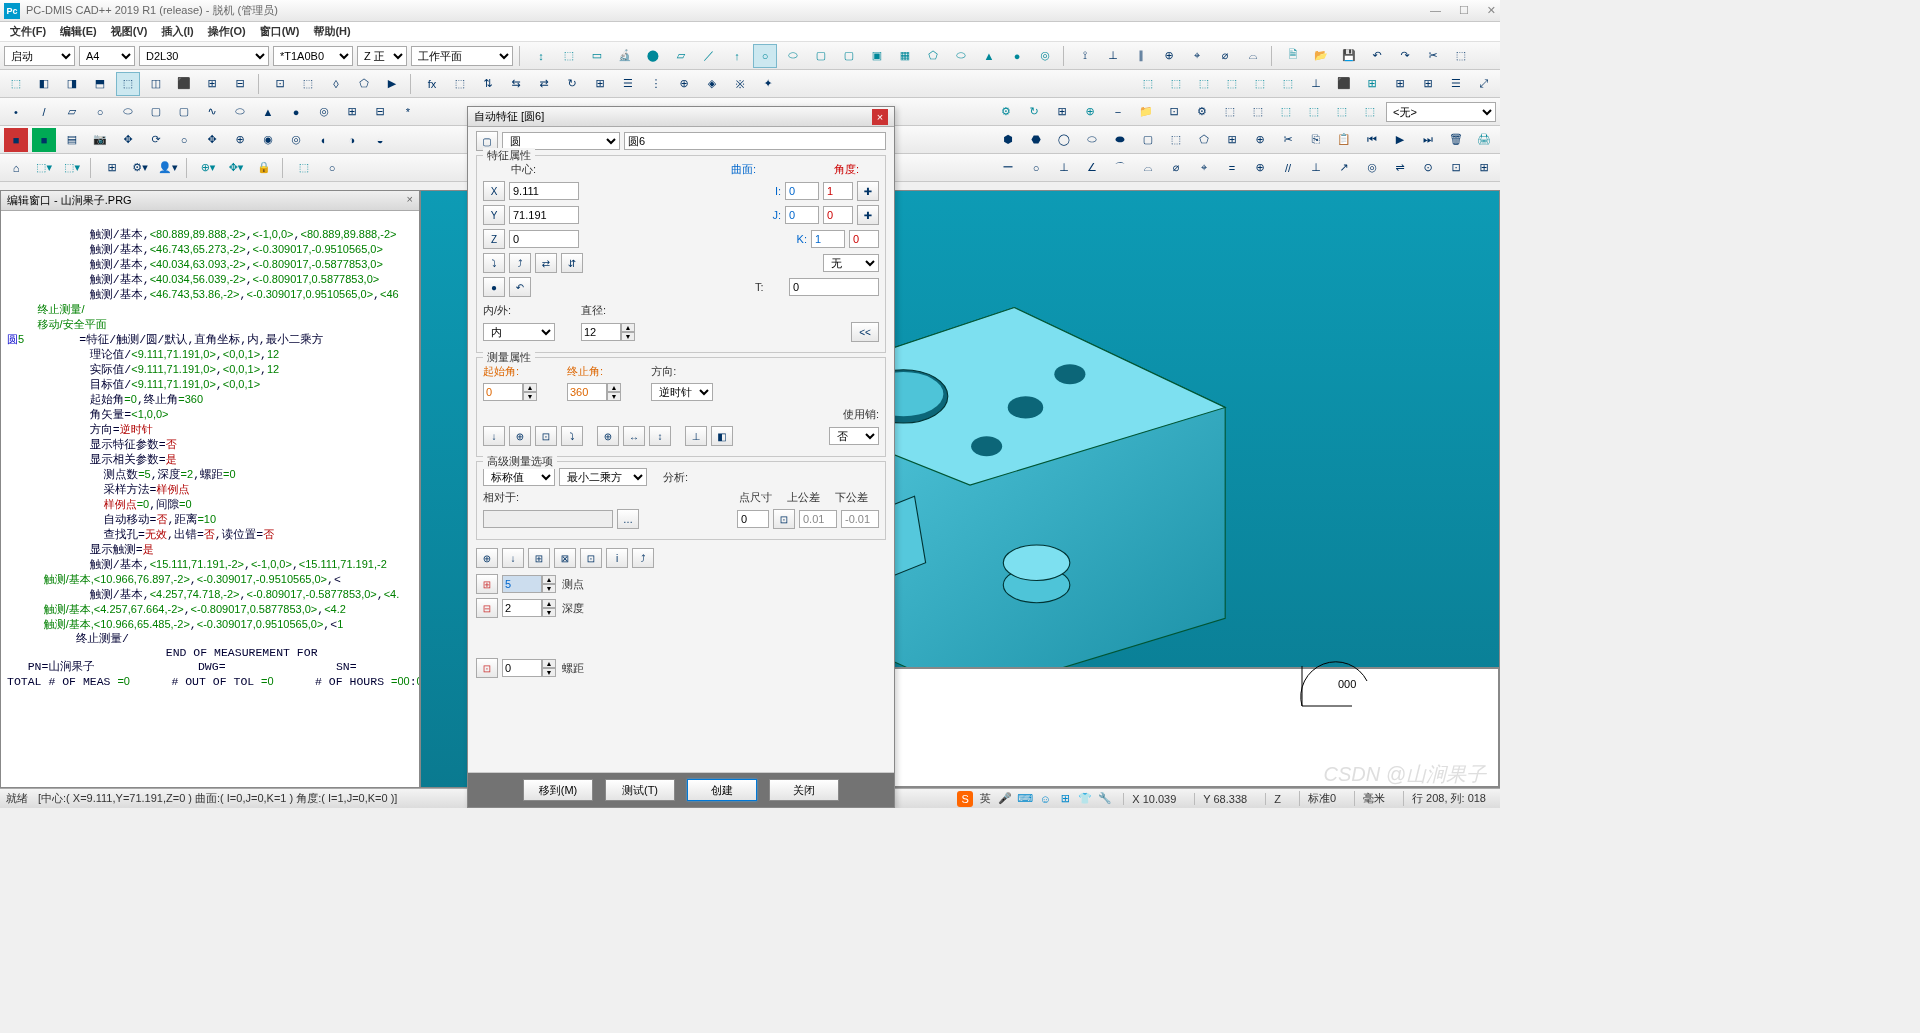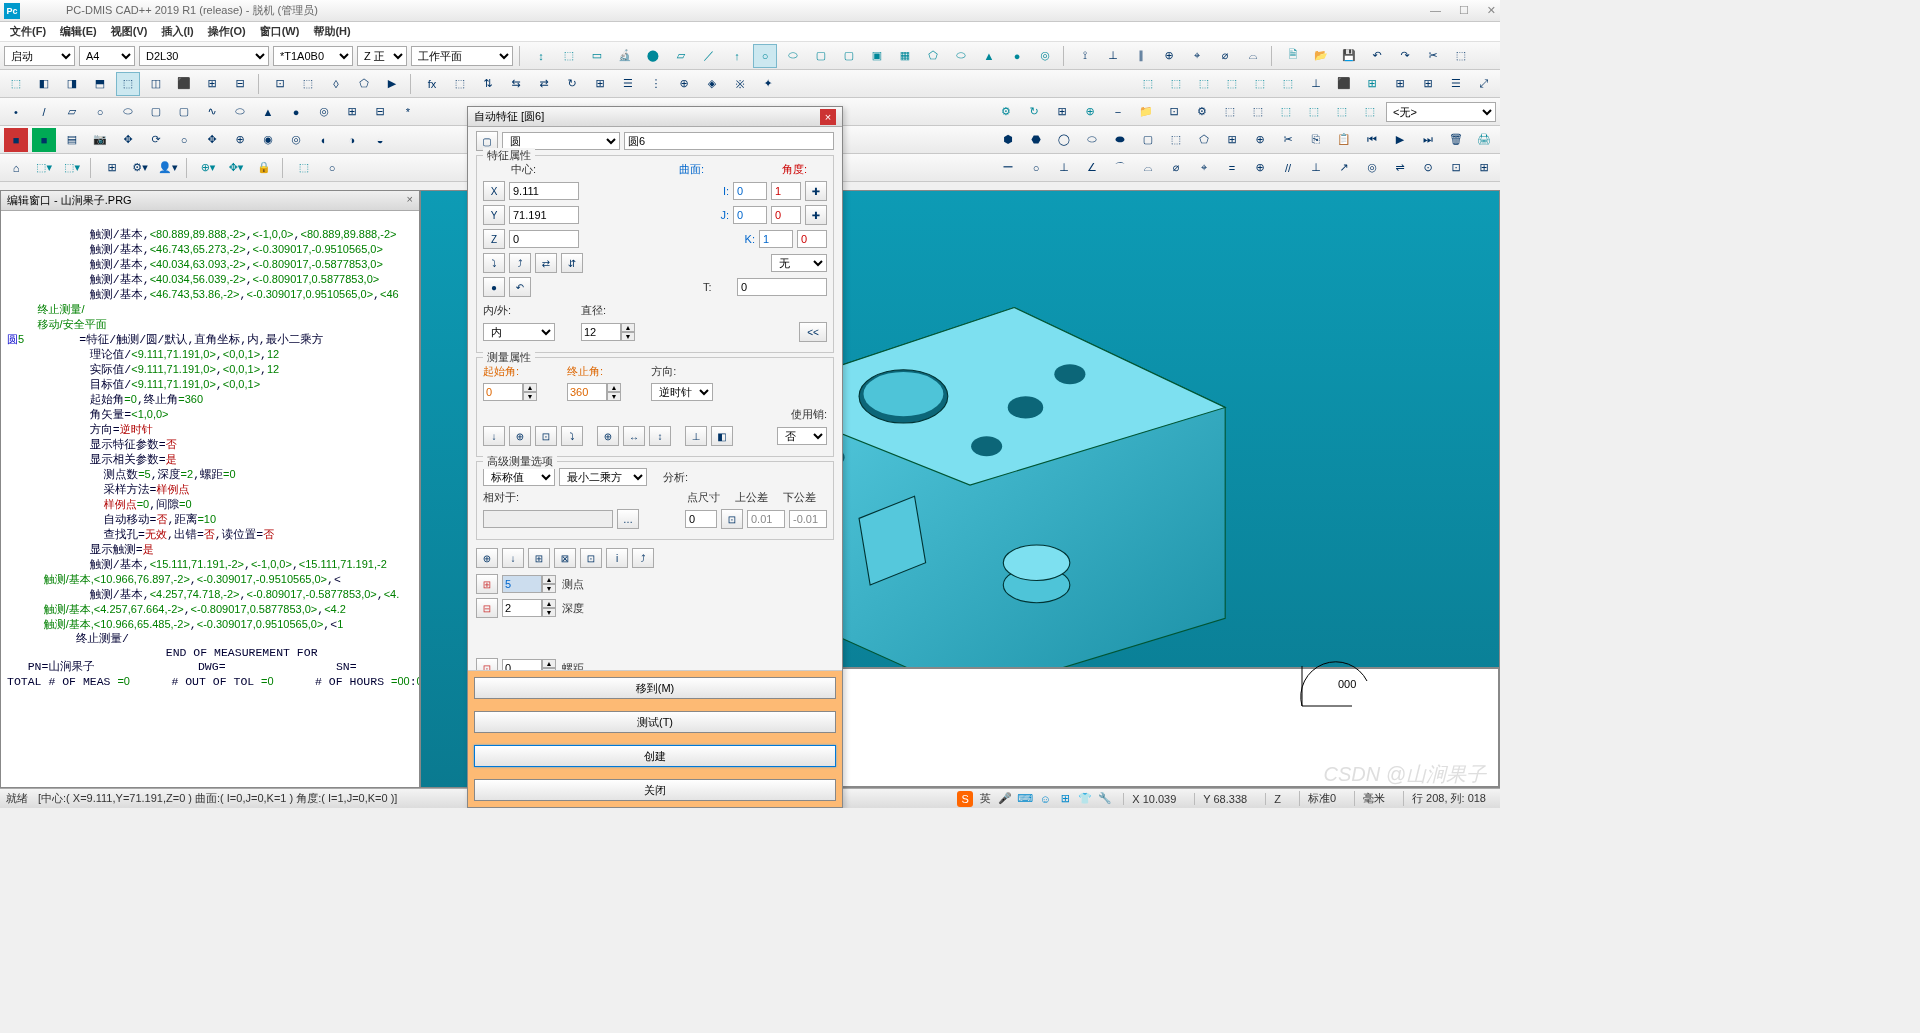--- a/index.html
+++ b/index.html
@@ -1,55 +1,55 @@
 <!DOCTYPE html>
 <html><head>
 <meta charset="utf-8">
 <style>
 * { margin:0; padding:0; box-sizing:border-box; font-family:"Microsoft YaHei","Segoe UI",Tahoma,sans-serif; font-size:11px; }
 body { background:#f0f0f0; width:1500px; height:808px; overflow:hidden; position:relative; }
-.titlebar { height:22px; background:linear-gradient(#fdfdfd,#e8e8e8); display:flex; align-items:center; padding:0 4px; border-bottom:1px solid #c8c8c8;gap:40px; }
+.titlebar { height:22px; background:linear-gradient(#fdfdfd,#e8e8e8); display:flex; align-items:center; padding:0 4px; border-bottom:1px solid #c8c8c8; }
 .titlebar .app-icon { width:16px; height:16px; background:#0099cc; color:#fff; font-size:9px; display:flex; align-items:center; justify-content:center; font-weight:bold; margin-right:6px; }
 .titlebar .title-text { color:#666; }
 .titlebar .win-controls { margin-left:auto; display:flex; gap:18px; color:#888; font-size:14px; }
 .menubar { height:20px; background:#fff; display:flex; align-items:center; padding:0 4px; gap:2px; border-bottom:1px solid #e0e0e0;font-weight:bold; }
 .menubar span { padding:2px 6px; color:#333; }
 .toolbar-row { height:28px; background:linear-gradient(#fafafa,#eaeaea); border-bottom:1px solid #c8c8c8; display:flex; align-items:center; padding:0 4px; gap:4px; overflow:hidden; }
 .tb-sel { border:1px solid #aaa; background:#fff; padding:1px 2px; height:20px; }
 .tb-btn { width:24px; height:24px; display:flex; align-items:center; justify-content:center; color:#036; cursor:pointer; }
 .tb-btn.teal { color:#008899; }
 .tb-btn.on { background:#cce8f0; border:1px solid #7ab8cc; }
 .tb-sep { width:4px; height:20px; border-left:1px solid #bbb; margin:0 2px; }
 .main-area { position:absolute; top:190px; left:0; right:0; bottom:20px; display:flex; }
 .edit-panel { width:420px; background:#fff; border:1px solid #888; display:flex; flex-direction:column; }
 .panel-title { background:linear-gradient(#f0f0f0,#d8d8d8); padding:2px 6px; border-bottom:1px solid #aaa; display:flex; }
 .panel-title .x { margin-left:auto; color:#666; cursor:pointer; }
 .code-body { flex:1; overflow:auto; padding:16px 6px; font-family:"SimSun","Courier New",monospace; font-size:11.5px; line-height:14px; white-space:pre; color:#003; }
 .code-body .kw { color:#b00000; }
 .code-body .num { color:#008000; }
 .code-body .fn { color:#0000cc; }
-.dialog { position:absolute; top:106px; left:467px; width:376px; bottom:0; background:#f4f4f4; border:1px solid #888; box-shadow:2px 2px 6px rgba(0,0,0,.2); z-index:10; display:flex; flex-direction:column; }
+.dialog { position:absolute; top:106px; left:467px; width:428px; bottom:0; background:#f4f4f4; border:1px solid #888; box-shadow:2px 2px 6px rgba(0,0,0,.2); z-index:10; display:flex; flex-direction:column; }
 .dlg-title { height:20px; background:linear-gradient(#f8f8f8,#ddd); display:flex; align-items:center; padding:0 6px; border-bottom:1px solid #aaa; }
 .dlg-title .x { margin-left:auto; width:16px; height:16px; background:#c33; color:#fff; display:flex; align-items:center; justify-content:center; cursor:pointer; }
 .dlg-body { flex:1; overflow:auto; padding:4px 8px; }
 .dlg-row { display:flex; align-items:center; gap:4px; margin-bottom:4px; }
 .grp { border:1px solid #c8c8c8; margin:4px 0; padding:6px; position:relative; }
 .grp-title { position:absolute; top:-8px; left:6px; background:#f4f4f4; padding:0 4px; color:#333; }
 .lbl { color:#333; min-width:30px; }
 .lbl-blue { color:#06c; }
 .lbl-red { color:#c00;margin-left:40px; }
 .lbl-orange { color:#d60; }
 .inp { border:1px solid #aaa; background:#fff; padding:1px 3px; height:18px; }
 .inp-md { width:70px; }
 .spin { width:56px; display:flex; }
 .spin input { width:40px; border:1px solid #aaa; height:18px; padding:1px 2px; }
 .spin .ud { width:14px; display:flex; flex-direction:column; }
 .spin .ud div { height:9px; border:1px solid #aaa; background:#eee; font-size:7px; line-height:7px; text-align:center; cursor:pointer; }
 .ico-btn { width:22px; height:20px; border:1px solid #aaa; background:linear-gradient(#fff,#e8e8e8); display:flex; align-items:center; justify-content:center; cursor:pointer; font-size:10px; color:#036; }
-.dlg-btn-row { display:flex; justify-content:center; gap:12px; padding:6px; border-top:1px solid #ccc; background:#fdba74;flex-direction:column; }
+.dlg-btn-row { display:flex; justify-content:center; gap:12px; padding:6px; border-top:1px solid #ccc; background:#737373; }
 .dlg-btn { min-width:70px; height:22px; border:1px solid #888; background:linear-gradient(#fff,#e4e4e4); cursor:pointer; padding:2px 10px; }
 .dlg-btn.primary { border:1px solid #0078d7; box-shadow:0 0 2px #4aa8f0; }
 .cad-view { flex:1; position:relative; background:#fff; border:1px solid #888; }
 .cad-3d { position:absolute; inset:0; background:linear-gradient(#0d9bb5 0%,#0a7a90 100%); overflow:hidden; }
 .probe { position:absolute; top:0; left:110px; width:50px; height:160px; }
 .part { position:absolute; top:50px; left:40px; right:20px; bottom:80px; }
 .feat-lbl { position:absolute; background:#fff; border:1px solid #333; padding:0 2px; font-size:8px; color:#000; }
 .triad { position:absolute; bottom:120px; left:100px; width:40px; height:40px; }
 .triad line { stroke-width:2; }
 .dial { position:absolute; bottom:70px; left:450px; width:80px; height:80px; }

